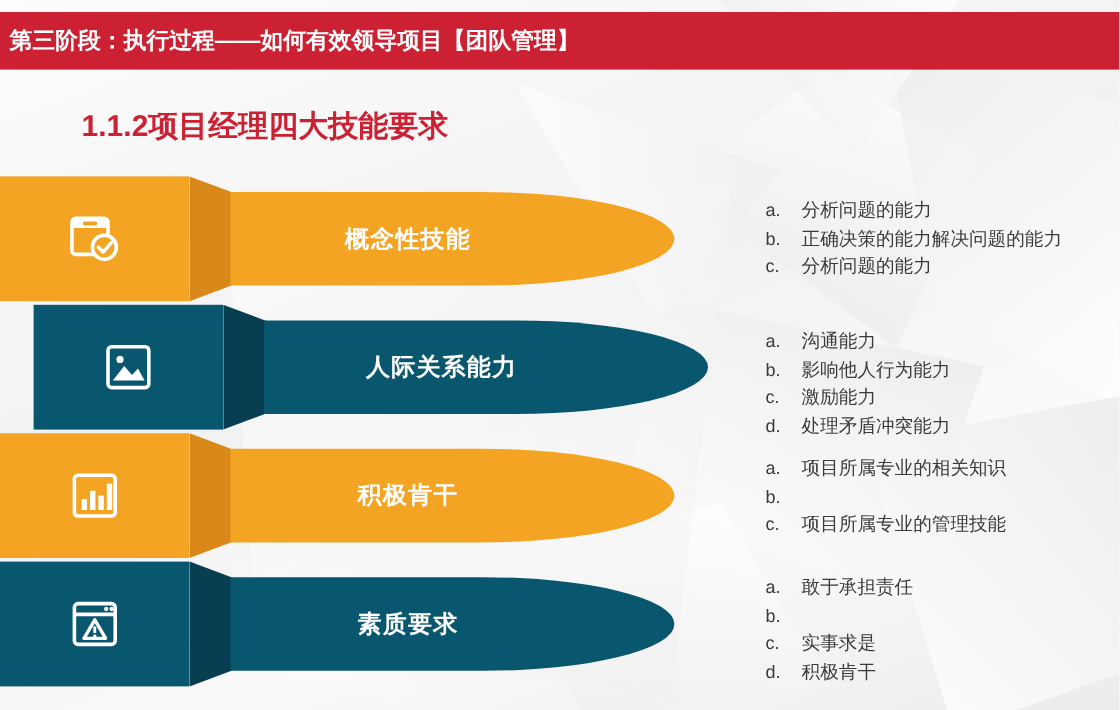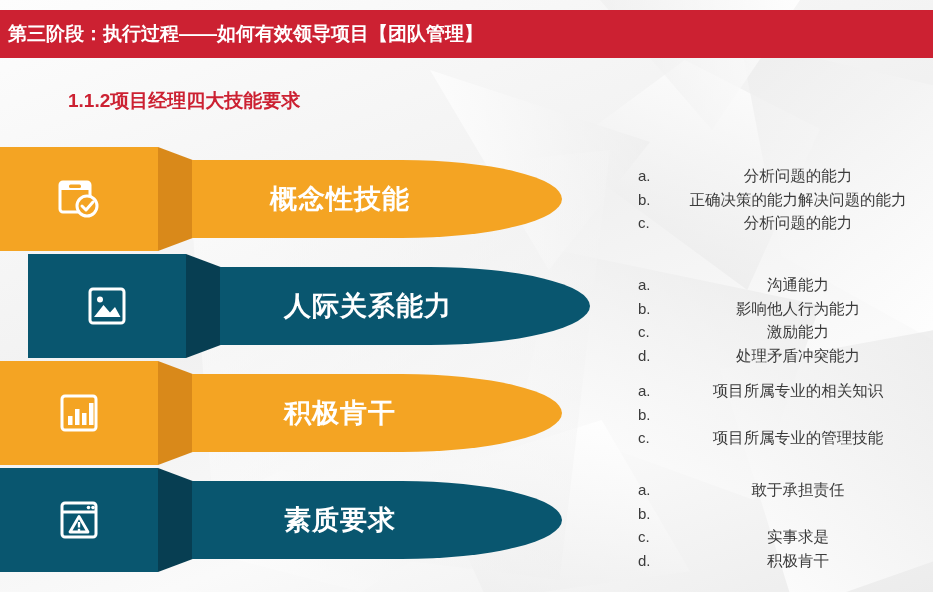--- a/index.html
+++ b/index.html
@@ -81,21 +81,21 @@
     font-weight: bold;
     letter-spacing: 0px;
     white-space: nowrap;
   }
 
   .subtitle {
     position: absolute;
     left: 68px;
     top: 88px;
     color: #cc2132;
-    font-size: 19px;
+    font-size: 25px;
     font-weight: bold;
     z-index: 5;
     white-space: nowrap;
   }
 
   
   .row {
     position: absolute;
     left: 0;
     width: 933px;
@@ -145,21 +145,21 @@
     border-radius: 0 160px 160px 0 / 0 39px 39px 0;
   }
   .banner-label {
     position: absolute;
     left: 0;
     right: 74px;
     top: 50%;
     transform: translateY(-50%);
     text-align: center;
     color: #ffffff;
-    font-size: 27px;
+    font-size: 20px;
     font-weight: bold;
     letter-spacing: 1px;
     white-space: nowrap;
   }
 
   
   .theme-orange .icon-block { background: #f4a423; }
   .theme-orange .connector  { background: #d9891a; }
   .theme-orange .banner     { background: #f4a423; }
 
@@ -185,21 +185,21 @@
     font-size: 15.5px;
     color: #3b3b3b;
     line-height: 23.5px;
     white-space: nowrap;
   }
   .bullet-marker {
     width: 30px;
     flex: 0 0 30px;
     font-size: 15px;
   }
-  .bullet-text { flex: 1 1 auto; text-align: center; }
+  .bullet-text { flex: 1 1 auto; }
 </style>
 </head>
 <body>
 
 <div id="slide">
 
   <div class="bg-layer">
     <div class="poly p1"></div>
     <div class="poly p2"></div>
     <div class="poly p3"></div>

